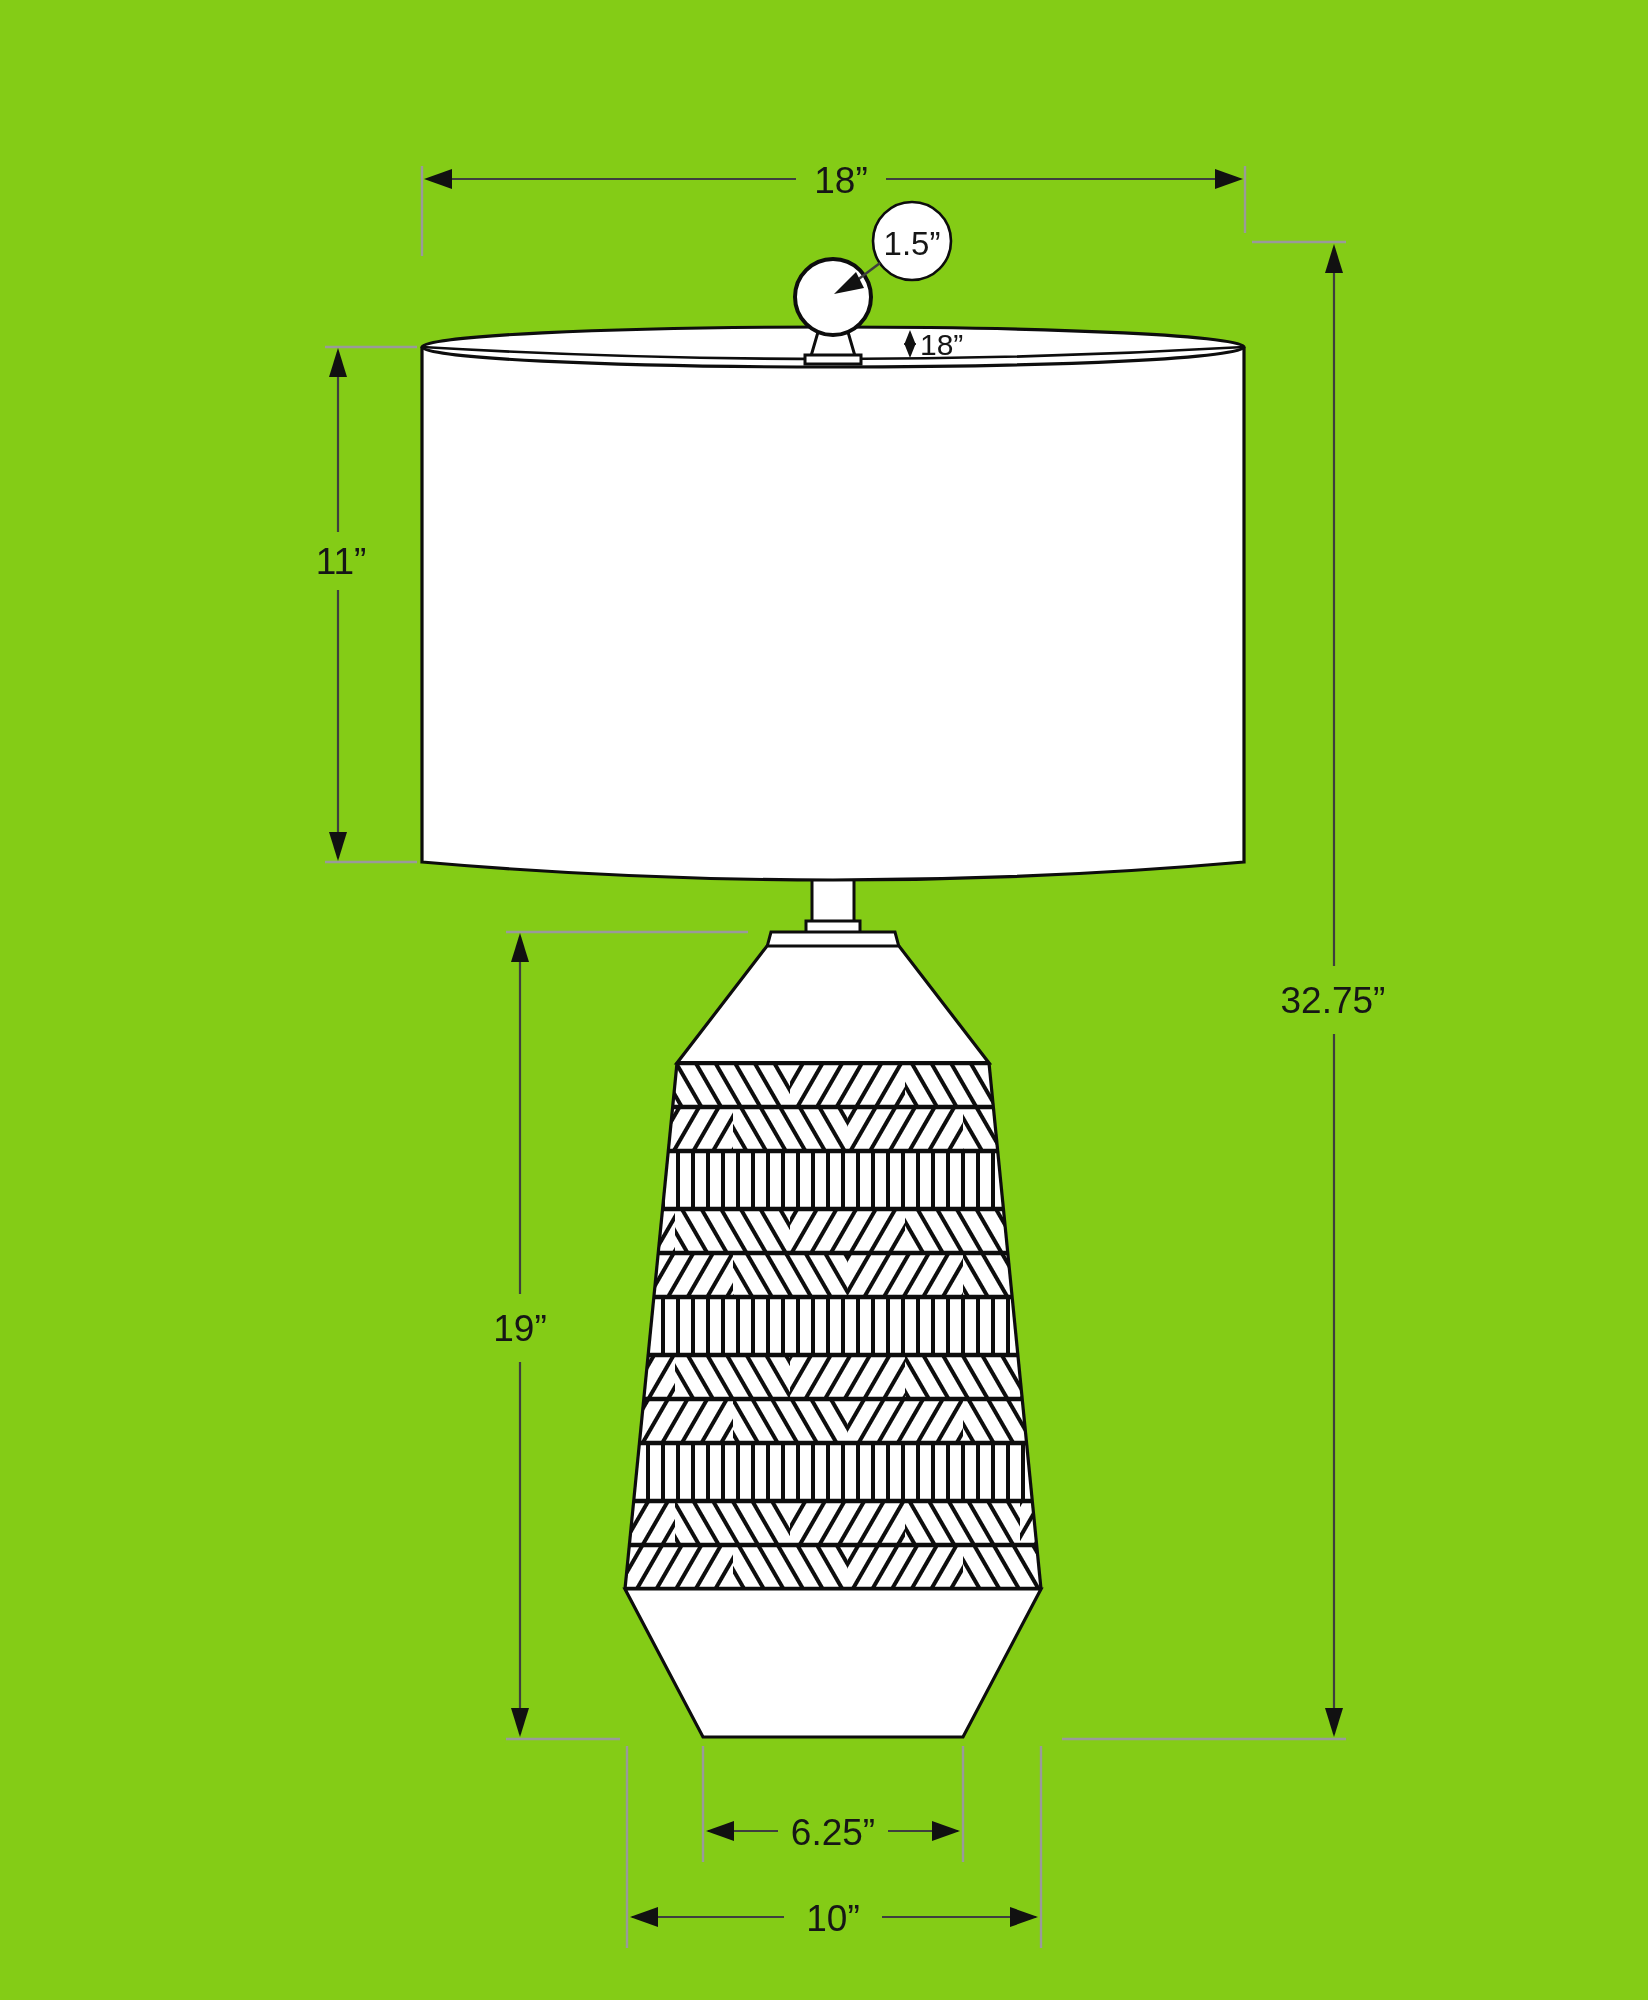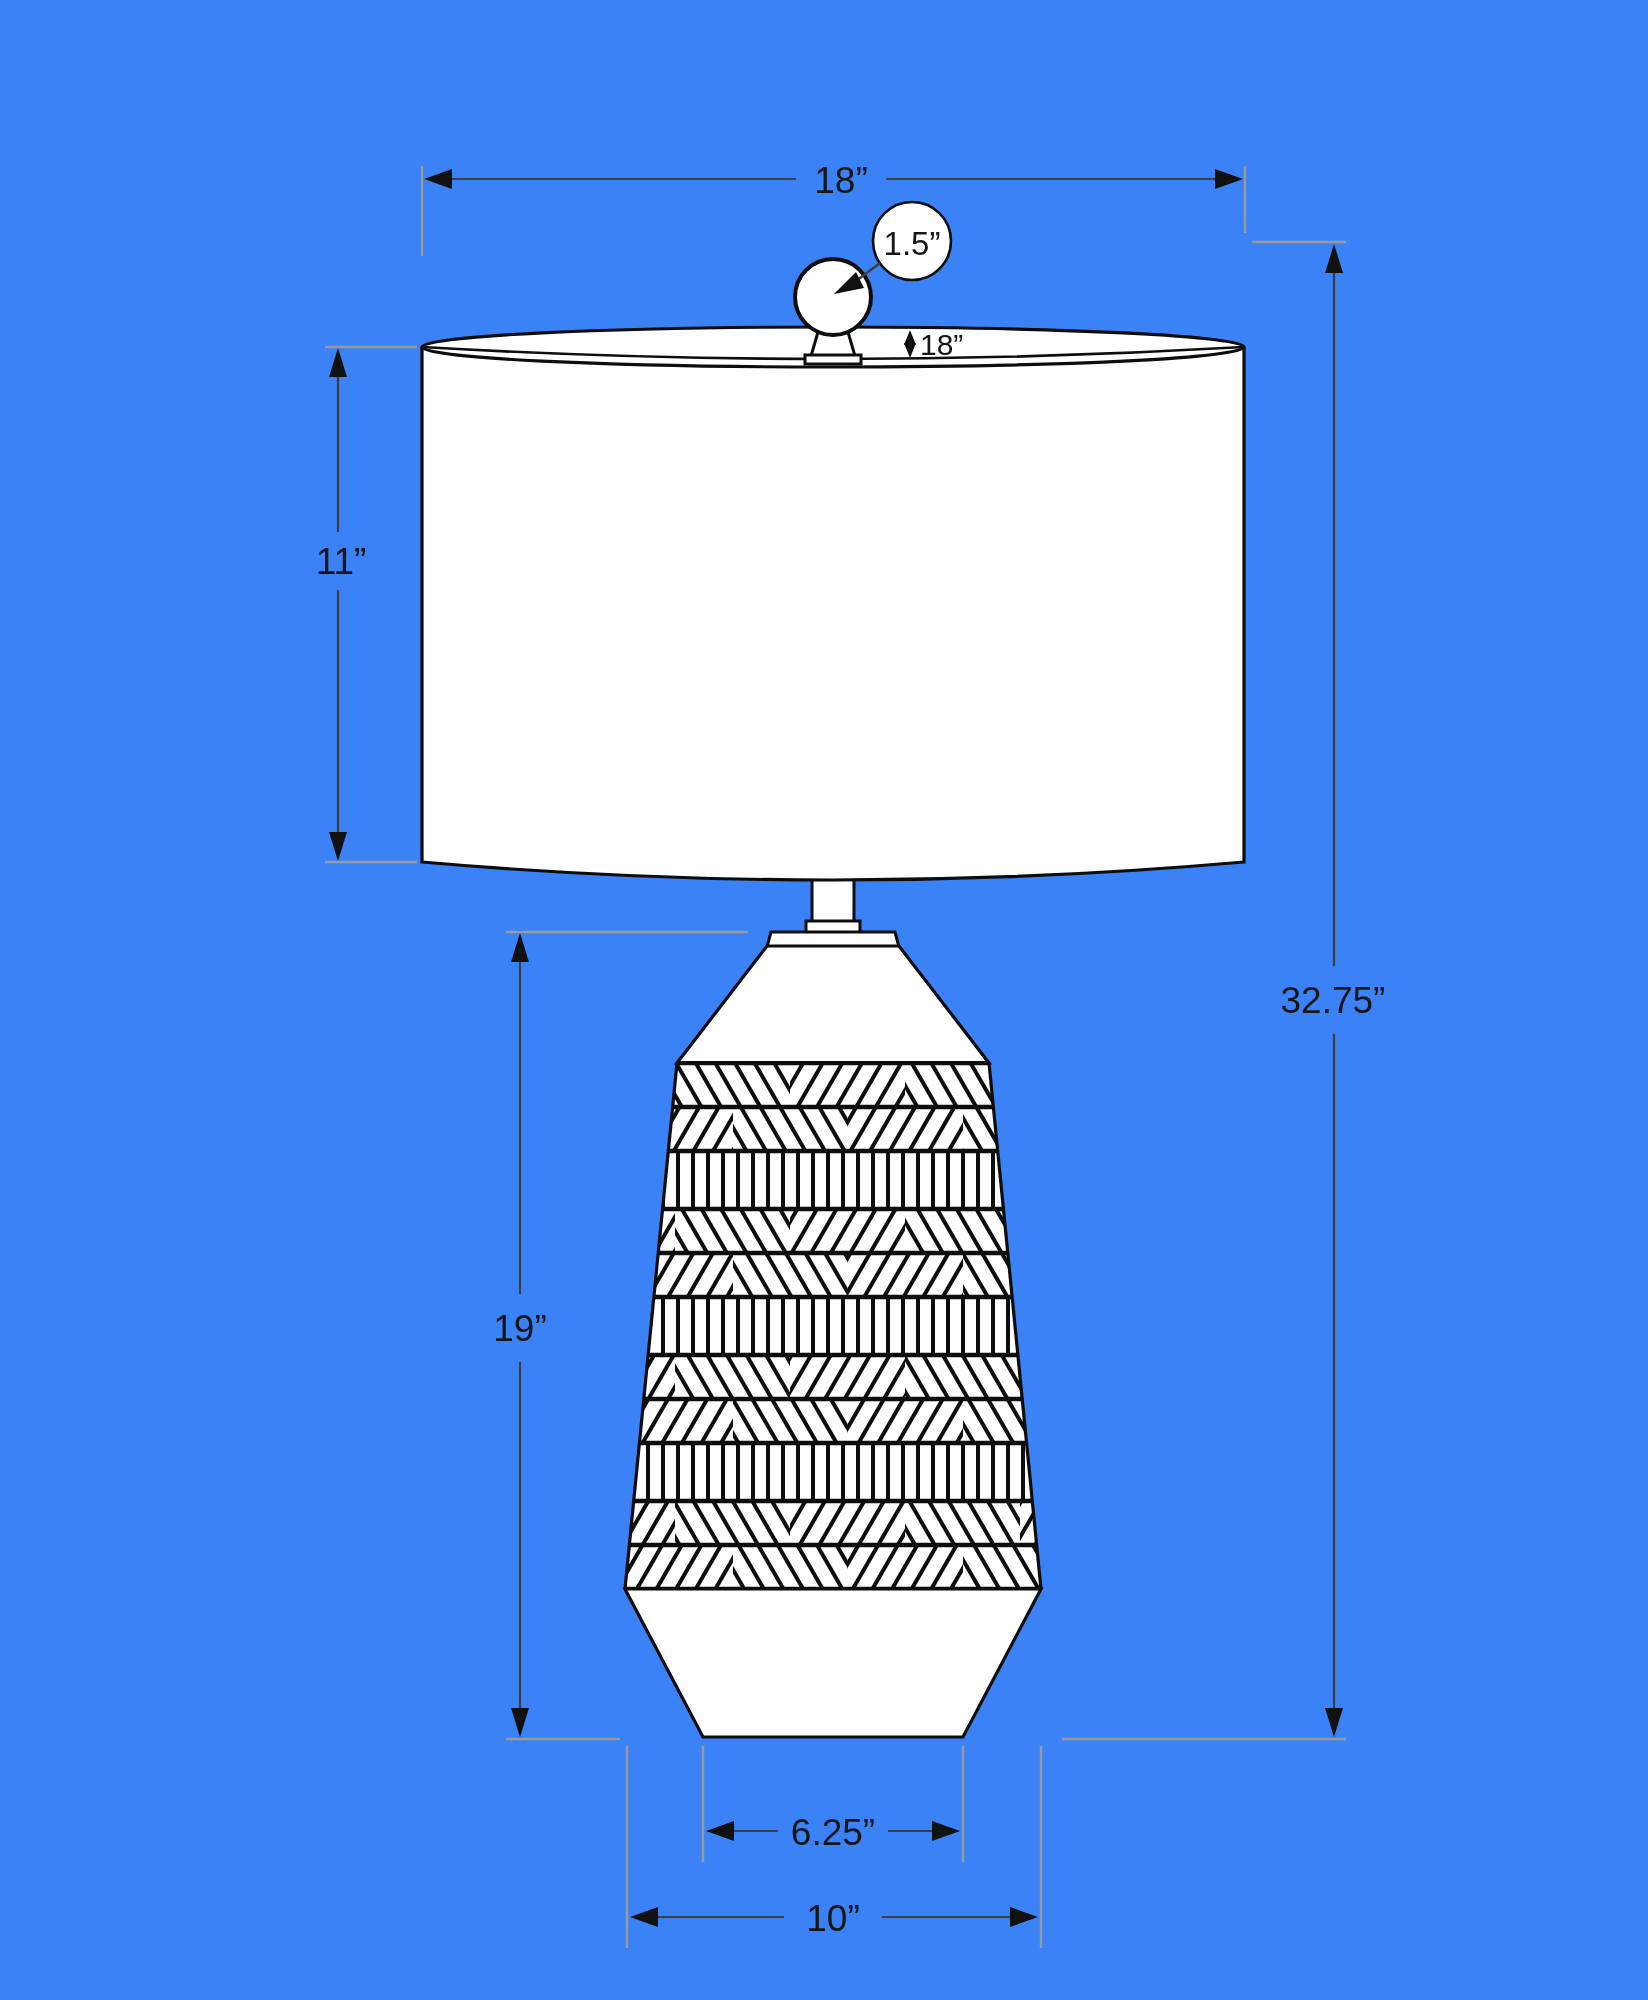--- a/index.html
+++ b/index.html
@@ -1,16 +1,16 @@
 <!DOCTYPE html>
 <html><head>
 <meta charset="utf-8">
 <style>
   html,body{margin:0;padding:0;background:#ffffff;}
-  #canvas{position:relative;width:1648px;height:2000px;background:#3b82f6;overflow:hidden;}
+  #canvas{position:relative;width:1648px;height:2000px;background:#84cc16;overflow:hidden;}
   svg{position:absolute;left:0;top:0;}
   svg text{font-family:"Liberation Sans","DejaVu Sans",sans-serif;fill:#161616;}
   .dim-label{font-size:37px;}
   .dim-label-small{font-size:30px;}
   .dim-label-callout{font-size:33px;}
 </style>
 </head>
 <body>
 
 <div id="canvas">

